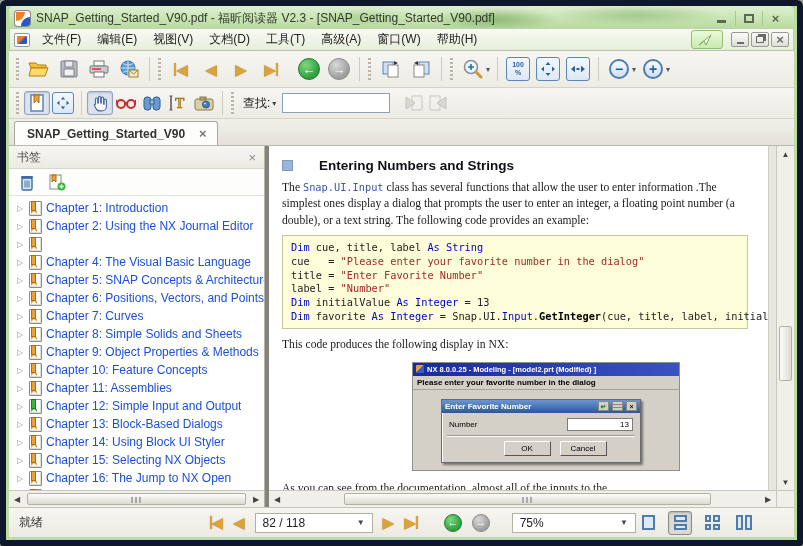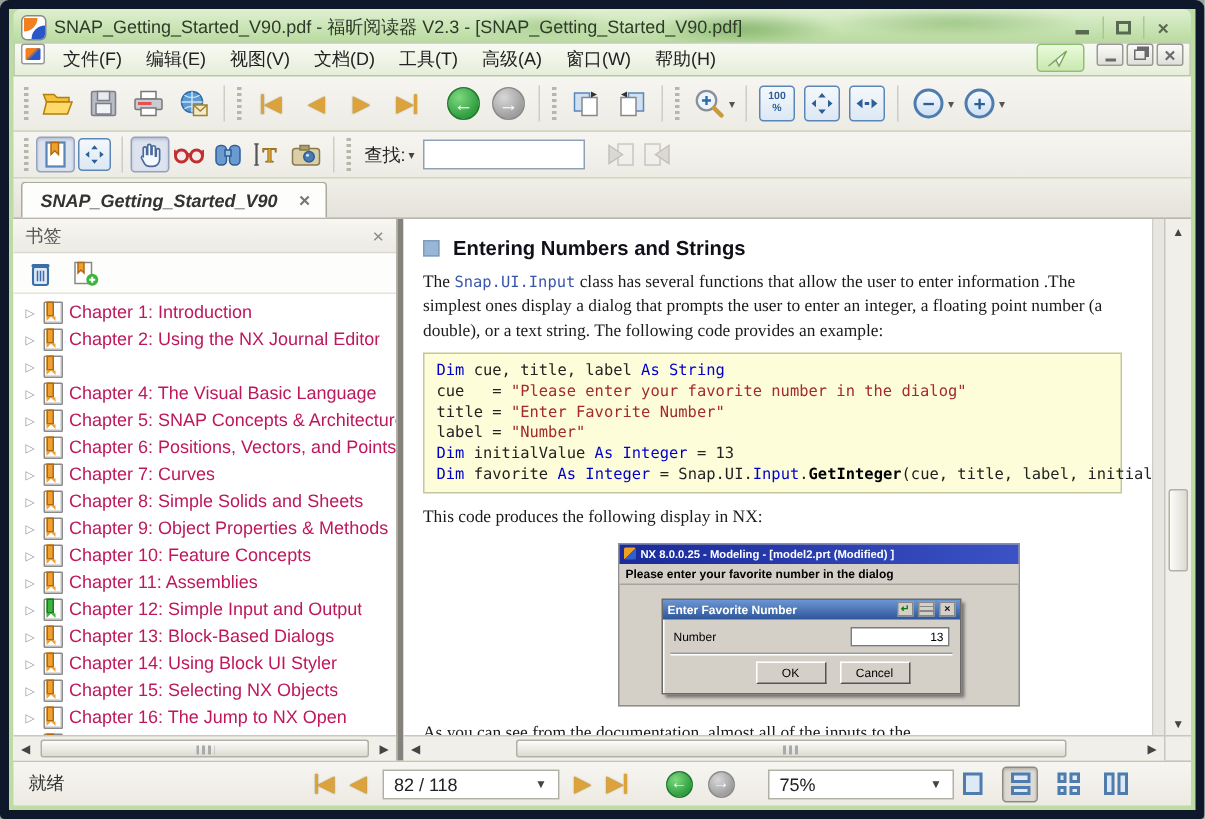--- a/index.html
+++ b/index.html
@@ -26,21 +26,21 @@
   .title-text{ position:relative; white-space:nowrap; overflow:hidden; flex:1; }
   .win-controls{ position:relative; display:flex; align-items:center; gap:1px; }
   .wc{ width:26px; height:15px; display:flex; align-items:center; justify-content:center; color:#5a6a52; }
   .wc + .wc{ border-left:1px solid #a8c792; }
   .glyph-min{ width:9px; height:3px; background:#5a6a52; margin-top:6px;}
   .glyph-max{ width:10px; height:9px; border:2px solid #5a6a52;}
   .glyph-x{ font-size:13px; font-weight:bold; line-height:1;}
 
   
   .menubar{ height:23px; background:linear-gradient(#f7faf2,#e6eedb); border:1px solid #c2cfb2; border-bottom-color:#b7c4a6;
-            display:flex; align-items:flex-start; padding:0 4px; gap:2px; }
+            display:flex; align-items:center; padding:0 4px; gap:2px; }
   .menu-file-icon{ width:16px; height:14px; background:#fff; border:1px solid #999; border-radius:2px; position:relative; margin-right:2px;}
   .menu-file-icon::after{content:""; position:absolute; left:2px; top:2px; width:10px; height:8px;
             background:linear-gradient(135deg,#f08020 40%,#2858c8 60%); border-radius:1px;}
   .menu-item{ padding:2px 8px; font-size:12px; color:#222; border-radius:2px; }
   .menu-spacer{ flex:1; }
   .banner{ display:flex; align-items:center; gap:5px; height:19px; padding:0 10px 0 6px; margin-right:6px;
            background:linear-gradient(#eafadc,#c9e9ae); border:1px solid #8fbf71; border-radius:3px;
            font-size:12px; color:#234d17; }
   .banner-arrow{ width:14px; height:12px; }
   .child-controls{ display:flex; gap:2px; }
@@ -73,21 +73,21 @@
   .blue-box .txt{ font-size:7px; font-weight:bold; line-height:1.1; text-align:center; }
   .zoom-circle{ width:20px; height:20px; border-radius:50%; border:2px solid #4f7cb0; background:linear-gradient(#f6faff,#cfe0f2);
              color:#2d5e96; display:flex; align-items:center; justify-content:center; font-size:14px; font-weight:bold; line-height:1;}
 
   .find-label{ font-size:12px; color:#222; margin:0 2px 0 4px; }
   .find-dd{ font-size:8px; color:#444; margin-right:6px; }
   .find-input{ width:108px; height:20px; border:1px solid #8fa0b4; background:#fff; font-size:12px; padding:0 4px; }
 
   
   .tabbar{ height:27px; background:linear-gradient(#f0efe9,#e4e2da); border-bottom:1px solid #b9b7ab;
-           display:flex; align-items:flex-end; padding:0 0 0 5px;font-style:italic; }
+           display:flex; align-items:flex-end; padding:0 0 0 5px; }
   .tab{ height:24px; display:flex; align-items:center; gap:14px; padding:0 10px 0 12px;
         background:#fdfdfb; border:1px solid #aba99d; border-bottom:none; border-radius:3px 3px 0 0;
         font-size:12px; font-weight:bold; color:#333; }
   .tab-close{ color:#777; font-size:13px; line-height:1; }
 
   
   .main{ flex:1; display:flex; min-height:0; background:#f1f0ea; }
   .sidebar{ width:256px; display:flex; flex-direction:column; background:#fff; border-right:1px solid #b5b3a7;}
   .sb-header{ height:23px; background:linear-gradient(#f7f6f2,#eceae3); border-bottom:1px solid #d9d7cd;
               display:flex; align-items:center; padding:0 8px; font-size:12px; color:#555;}
@@ -95,41 +95,41 @@
   .sb-tools{ height:27px; display:flex; align-items:center; gap:14px; padding:0 10px; background:#fdfdfb; border-bottom:1px solid #e4e2da;}
   .bm-list{ flex:1; overflow:hidden; padding:3px 0 0 4px; position:relative;}
   .bm-row{ height:18px; display:flex; align-items:center; gap:4px; padding-left:2px; white-space:nowrap; overflow:hidden;}
   .bm-row .expander{ font-size:8px; color:#9a9a9a; width:10px; text-align:center; flex:0 0 auto;}
   .bm-page{ width:13px; height:15px; background:#fff; border:1px solid #8a8a8a; border-radius:1px; position:relative; flex:0 0 auto;
             box-shadow:inset -1px -1px 0 #ddd;}
   .bm-ribbon{ position:absolute; left:1px; top:-1px; width:5px; height:10px; background:#f0a030; border:1px solid #b06a10;}
   .bm-ribbon::after{ content:""; position:absolute; left:-1px; bottom:-4px; border:3px solid #f0a030; border-bottom-color:transparent; border-top-width:0; width:0;}
   .bm-row.current .bm-ribbon{ background:#3db53d; border-color:#1e7a1e;}
   .bm-row.current .bm-ribbon::after{ border-color:#3db53d; border-bottom-color:transparent;}
-  .bm-label{ font-size:12px; color:#be185d; overflow:hidden; text-overflow:clip; }
+  .bm-label{ font-size:12px; color:#1d4ed8; overflow:hidden; text-overflow:clip; }
 
   .hscroll{ height:17px; background:#f0efe9; border-top:1px solid #c9c7bd; display:flex; align-items:center; position:relative;}
   .scroll-arrow{ width:16px; height:16px; display:flex; align-items:center; justify-content:center; font-size:8px; color:#444; flex:0 0 auto;}
   .hthumb{ position:absolute; top:2px; height:12px; background:linear-gradient(#fcfcfa,#dddbd2); border:1px solid #b3b1a5; border-radius:2px;}
   .hthumb::after{ content:""; position:absolute; left:50%; top:3px; margin-left:-6px; width:12px; height:6px;
                   background:repeating-linear-gradient(90deg,#aaa 0 2px, transparent 2px 4px);}
 
   .splitter{ width:4px; background:#84827a; }
 
   .content{ flex:1; display:grid; grid-template-columns:1fr 18px; grid-template-rows:1fr 17px; min-width:0;}
   .page-area{ background:#e7e6e0; position:relative; overflow:hidden;}
   .page{ position:absolute; left:0; top:0; bottom:0; right:7px; background:#fff; border-right:1px solid #cfcdc4;
          padding:8px 14px 0 13px; overflow:hidden;}
   .vscroll{ background:#f0efe9; border-left:1px solid #c9c7bd; position:relative; display:flex; flex-direction:column; justify-content:space-between; align-items:center;}
   .vthumb{ position:absolute; left:2px; right:2px; top:180px; height:55px; background:linear-gradient(90deg,#fcfcfa,#dddbd2);
            border:1px solid #b3b1a5; border-radius:2px;}
   .corner{ background:#f0efe9; border-top:1px solid #c9c7bd; border-left:1px solid #c9c7bd;}
 
   
-  .doc-heading{ display:flex; align-items:center; gap:9px; margin:4px 0 7px 0;}
+  .doc-heading{ display:flex; align-items:center; gap:26px; margin:4px 0 7px 0;}
   .doc-sq{ width:11px; height:11px; background:#9ab6d6; border:1px solid #7d9cc0;}
   .doc-heading span{ font-size:13.5px; font-weight:bold; color:#101018; font-family:"Liberation Sans",sans-serif;}
   .doc-p{ font-family:"Liberation Serif", serif; font-size:11.6px; line-height:1.42; color:#1a1a1a; margin:0 0 6px 0; max-width:512px;}
   .c-mono-blue{ font-family:"DejaVu Sans Mono",monospace; font-size:10.3px; color:#3a56a8;}
   .c-mono-kw{ font-family:"DejaVu Sans Mono",monospace; font-size:10.3px; color:#0000cd;}
   .codeblock{ background:#fdfdd9; border:1px solid #c6c69c; padding:5px 8px; margin:4px 6px 8px 0;
               font-family:"DejaVu Sans Mono",monospace; font-size:10.3px; line-height:1.33; color:#222;}
   .code-line{ white-space:pre; }
   .c-kw{ color:#0000cd; } .c-str{ color:#a52a2a; } .c-fn{ font-weight:bold; color:#000;text-align:center;}
 

